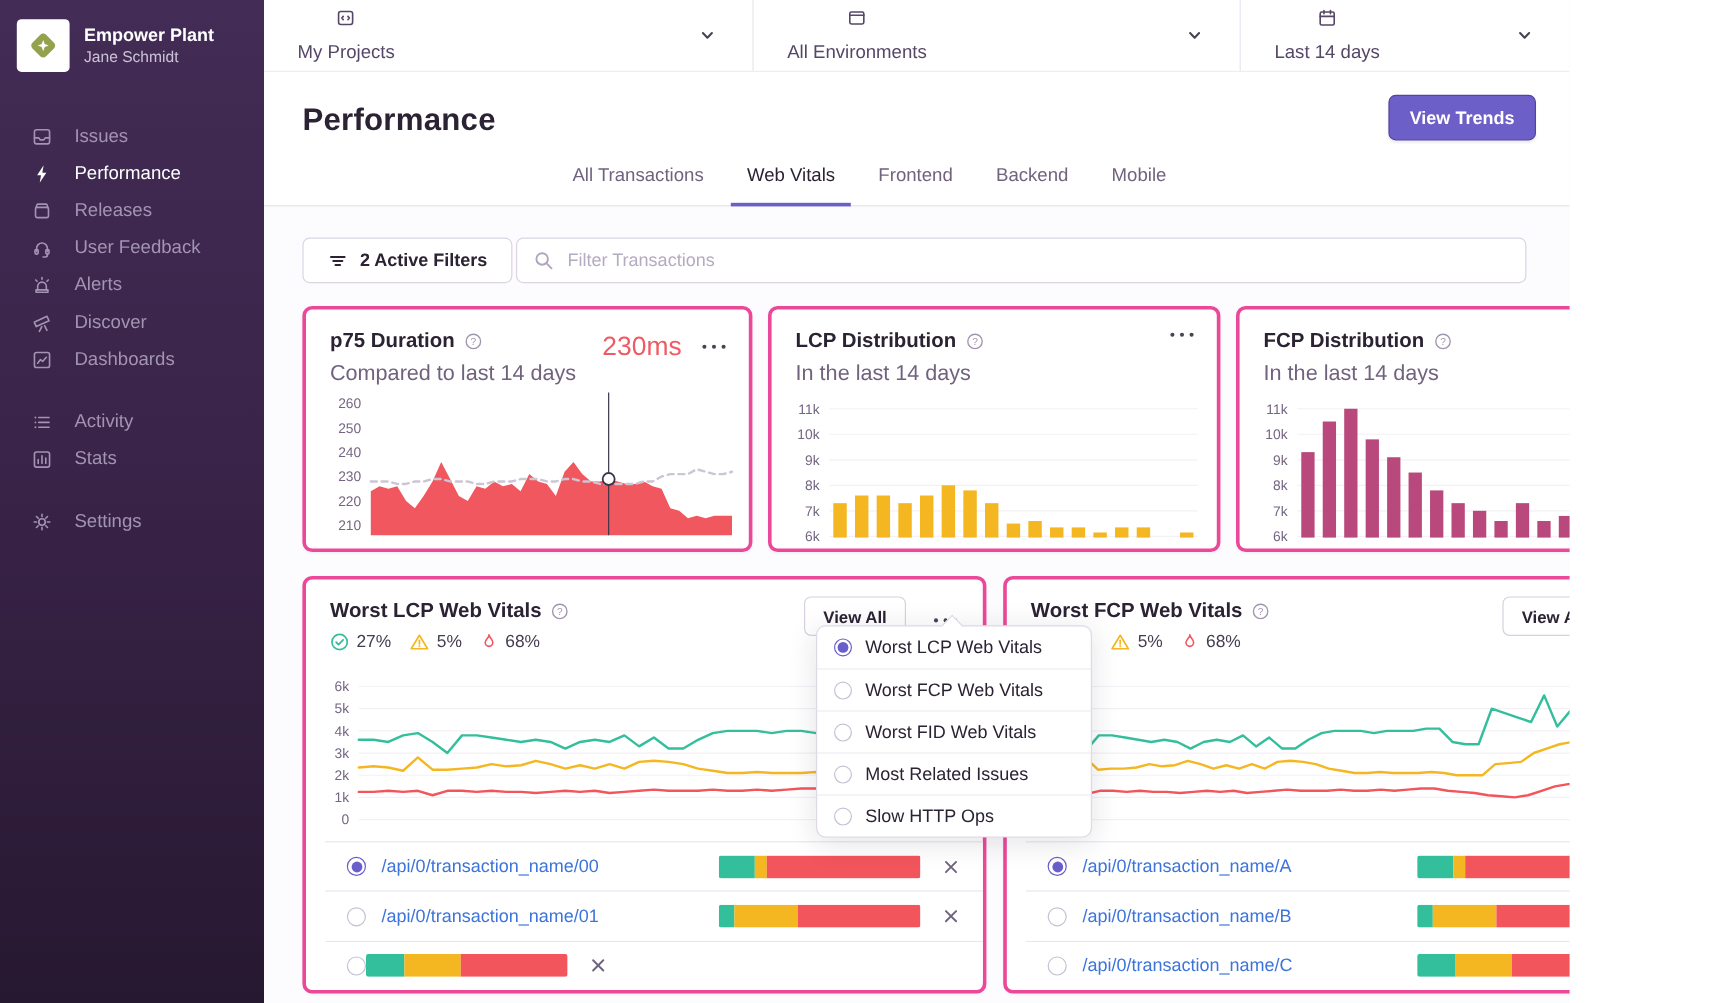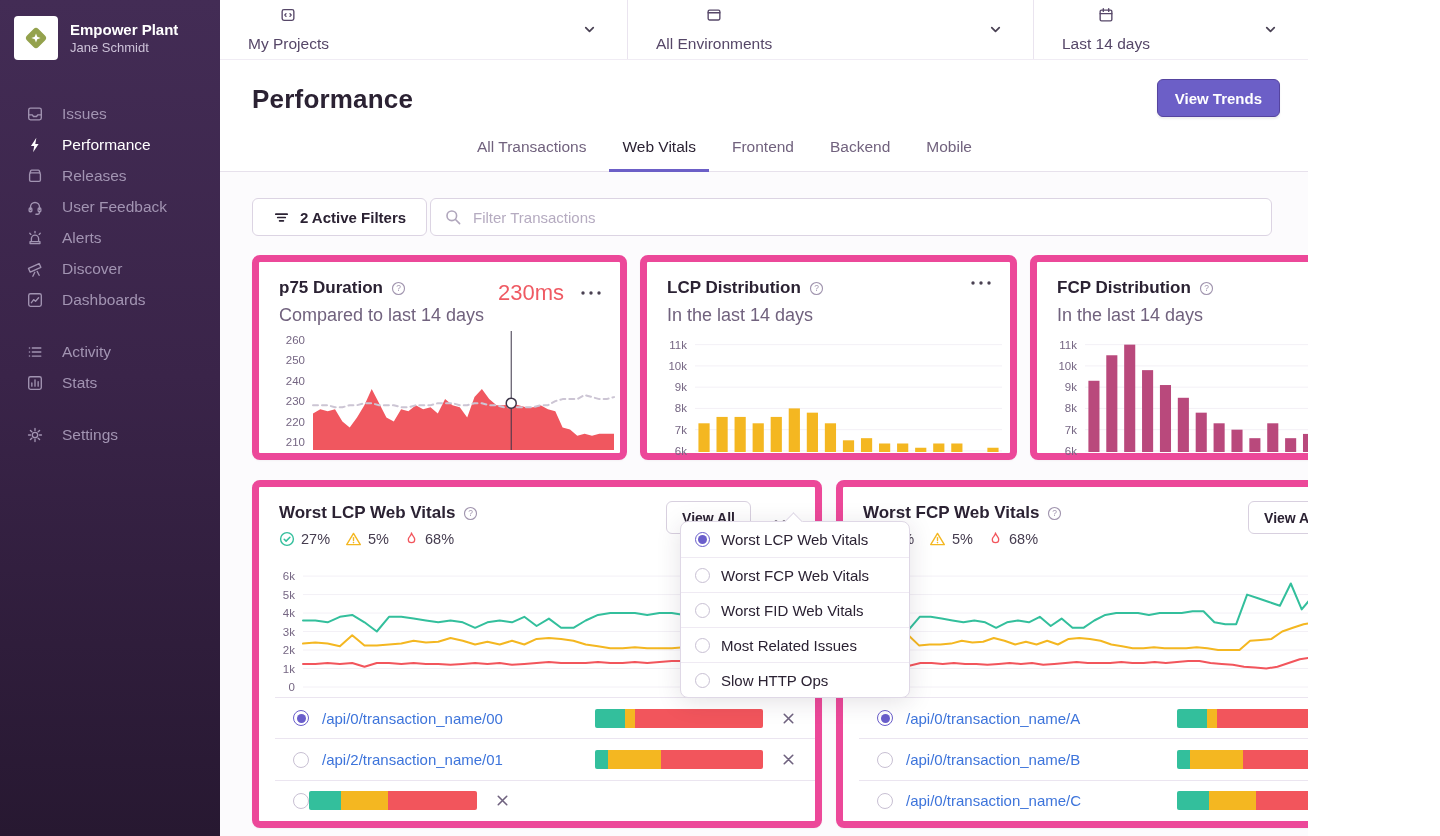--- a/index.html
+++ b/index.html
@@ -42,21 +42,21 @@
   #main { position:absolute; left:220px; top:172px; right:0; bottom:0; background:#FCFBFD; }
 
   #filter-btn { position:absolute; left:32px; top:26px; height:38px; width:175px; background:#fff; border:1px solid #DCD4E3; border-radius:6px;
     display:flex; align-items:center; justify-content:center; gap:10px; font-size:15px; font-weight:700; color:#2B2233; cursor:pointer; }
   #search-wrap { position:absolute; left:210px; right:36px; top:26px; height:38px; }
   #search-wrap svg { position:absolute; left:14px; top:10px; }
   #search-input { width:100%; height:100%; border:1px solid #DCD4E3; border-radius:6px; padding:0 12px 0 42px; font-size:15px; color:#2B2233;
     font-family:inherit; background:#fff; outline:none; }
   #search-input::placeholder { color:#B5ABC0; }
 
-  .card { position:absolute; background:#fff; border:7px solid #ec4899; border-radius:8px; box-shadow:0 1px 2px rgba(43,34,51,.04); }
+  .card { position:absolute; background:#fff; border:3px solid #ec4899; border-radius:8px; box-shadow:0 1px 2px rgba(43,34,51,.04); }
   #card-p75 { left:32px; top:83px; width:375px; height:205px; }
   #card-lcp { left:420px; top:83px; width:377px; height:205px; }
   #card-fcp { left:810px; top:83px; width:374px; height:205px; }
   #card-wlcp { left:32px; top:308px; width:570px; height:348px; }
   #card-wfcp { left:616px; top:308px; width:568px; height:348px; }
 
   .card-title-row { position:absolute; left:20px; top:16px; display:flex; align-items:center; gap:8px; }
   .card-title { font-size:17px; font-weight:600; color:#2B2233; }
   .card-sub { position:absolute; left:20px; top:43px; font-size:18px; color:#71627E; }
   .card-value { font-size:22px; font-weight:500; color:#EF5A63; }
@@ -459,21 +459,21 @@
               <span style="width: 76%; background: rgb(242, 85, 92);"></span>
             </span>
           <span class="close-x">
               <svg width="17" height="17" viewBox="0 0 16 16" fill="none" stroke="#6F627F" stroke-width="1.5" stroke-linecap="round">
                 <path d="M4 4l8 8M12 4l-8 8"></path>
               </svg>
             </span>
         </div>
         <div class="t-row">
           <span class="radio"></span>
-          <span class="t-link">/api/2/transaction_name/01</span>
+          <span class="t-link">/api/0/transaction_name/01</span>
           <span class="segbar">
               <span style="width: 8%; background: rgb(51, 191, 156);"></span>
               <span style="width: 31%; background: rgb(244, 183, 33);"></span>
               <span style="width: 61%; background: rgb(242, 85, 92);"></span>
             </span>
           <span class="close-x">
               <svg width="17" height="17" viewBox="0 0 16 16" fill="none" stroke="#6F627F" stroke-width="1.5" stroke-linecap="round">
                 <path d="M4 4l8 8M12 4l-8 8"></path>
               </svg>
             </span>

